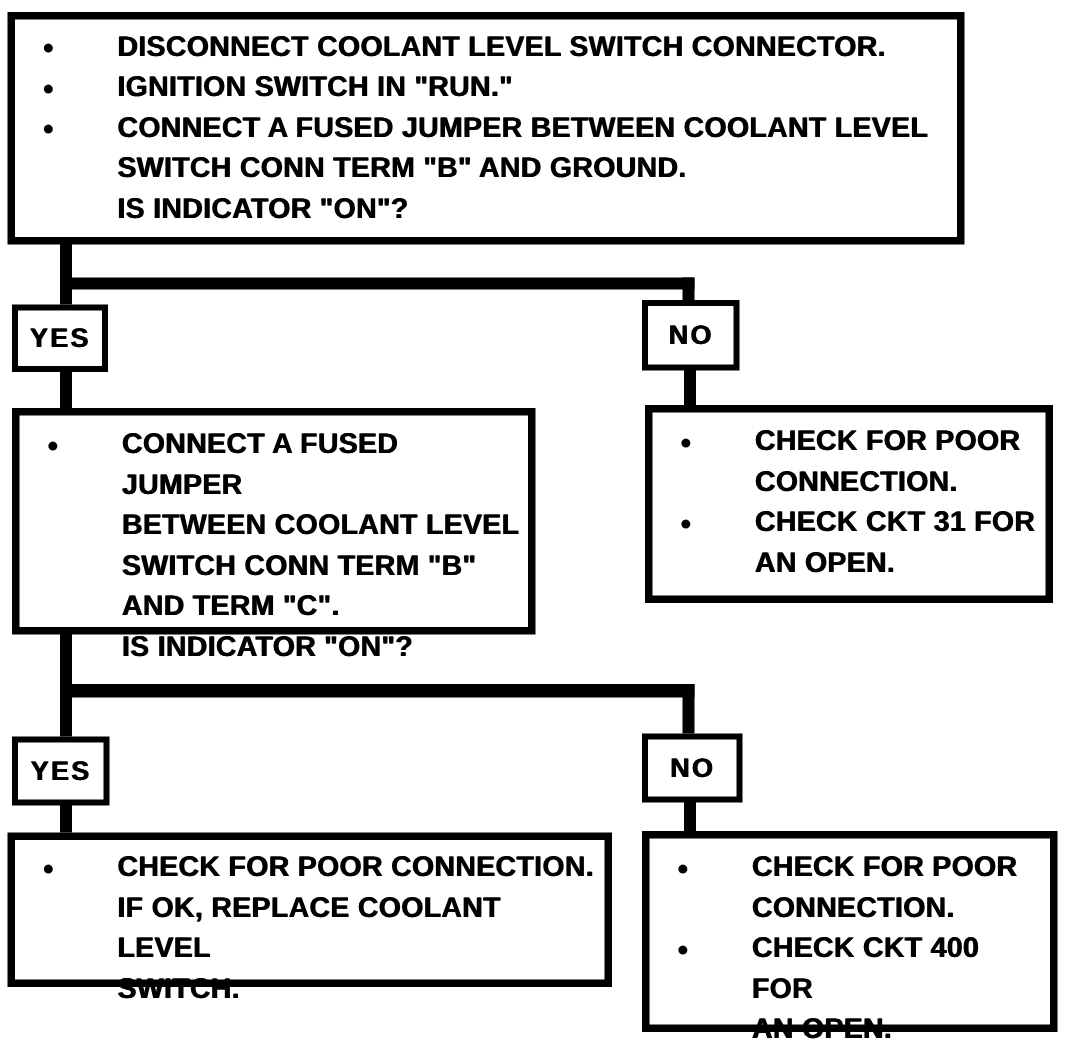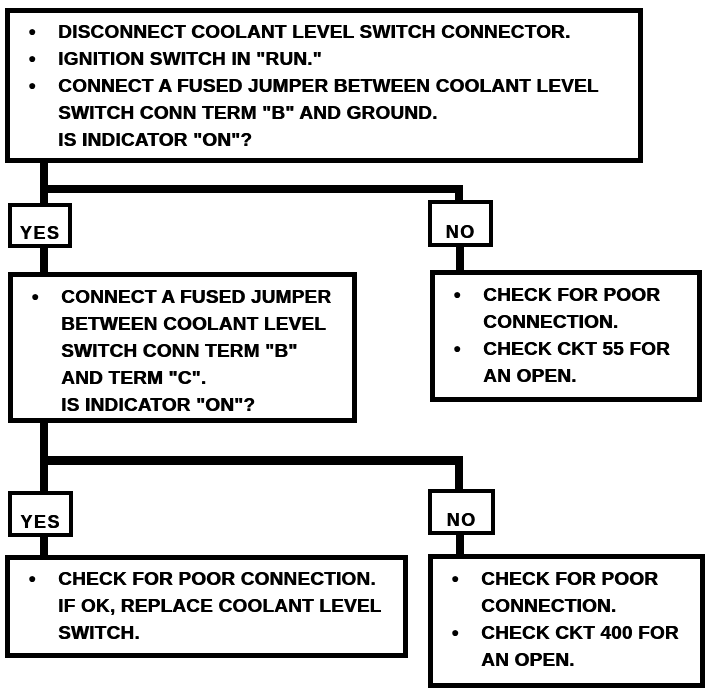--- a/index.html
+++ b/index.html
@@ -23,21 +23,21 @@
     border: 5px solid #000000;
     background: #ffffff;
     padding: 5px 6px 4px 18px;
   }
   .tag {
     position: absolute;
     box-sizing: border-box;
     border: 4px solid #000000;
     background: #ffffff;
     display: flex;
-    align-items: flex-end;
+    align-items: center;
     justify-content: center;
     font-size: 18px;
     letter-spacing: 1.5px;
     text-shadow: 0.6px 0 0 #000000;
   }
   .line {
     position: absolute;
     background: #000000;
   }
   .bullet-item {
@@ -48,20 +48,21 @@
     flex: 0 0 30px;
     width: 30px;
     font-size: 14px;
     line-height: inherit;
   }
   .btext {
     flex: 1 1 auto;
     white-space: pre-line;
     text-shadow: 0.6px 0 0 #000000;
     letter-spacing: 0.2px;
+    margin-left: 20px;
   }
   .t-lines { font-size: 19px; line-height: 27px; }
   .m-lines { font-size: 19px; line-height: 27px; }
 </style>
 </head>
 <body>
 
 <div class="canvas">
 
   <div class="box t-lines" style="left:5px; top:8px; width:638px; height:155px;">
@@ -107,21 +108,21 @@
   </div>
 
   <div class="box m-lines" style="left:430px; top:270px; width:272px; height:132px; padding-top:6px;">
     <div class="bullet-item">
       <span class="dot">●</span>
       <span class="btext">CHECK FOR POOR
 CONNECTION.</span>
     </div>
     <div class="bullet-item">
       <span class="dot">●</span>
-      <span class="btext">CHECK CKT 55 FOR
+      <span class="btext">CHECK CKT 31 FOR
 AN OPEN.</span>
     </div>
   </div>
 
   <div class="line" style="left:40px; top:420px; width:8px; height:73px;"></div>
   <div class="line" style="left:40px; top:456px; width:423px; height:9px;"></div>
   <div class="line" style="left:455px; top:456px; width:8px; height:36px;"></div>
 
   <div class="tag" style="left:8px; top:491px; width:65px; height:46px;">
     <span>YES</span>

